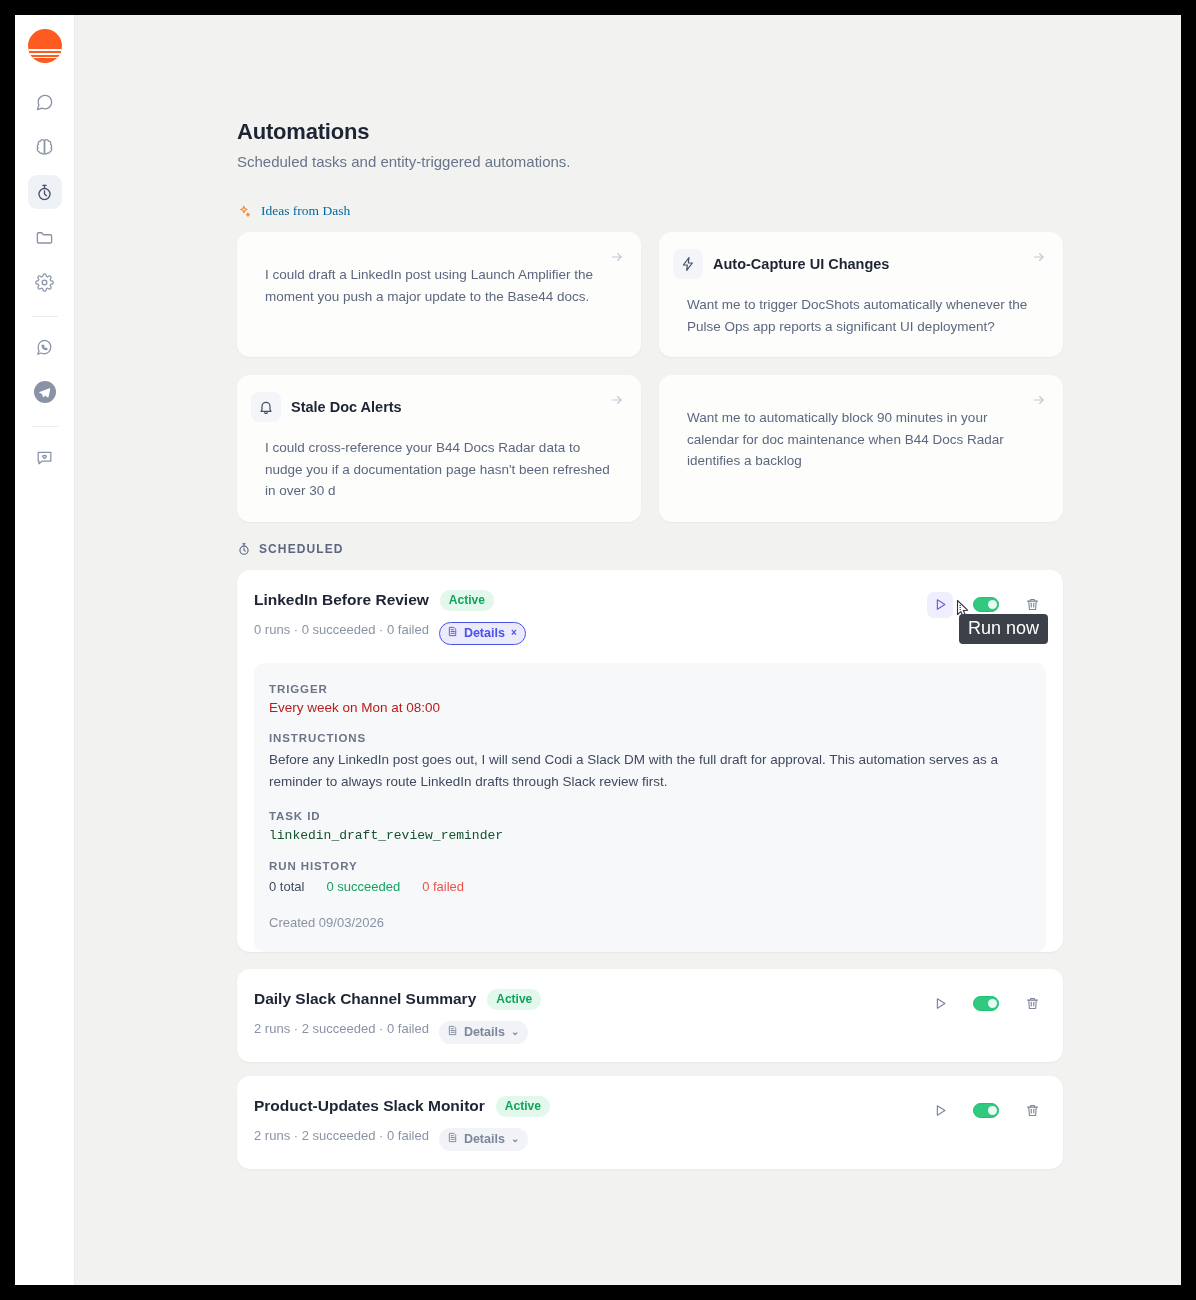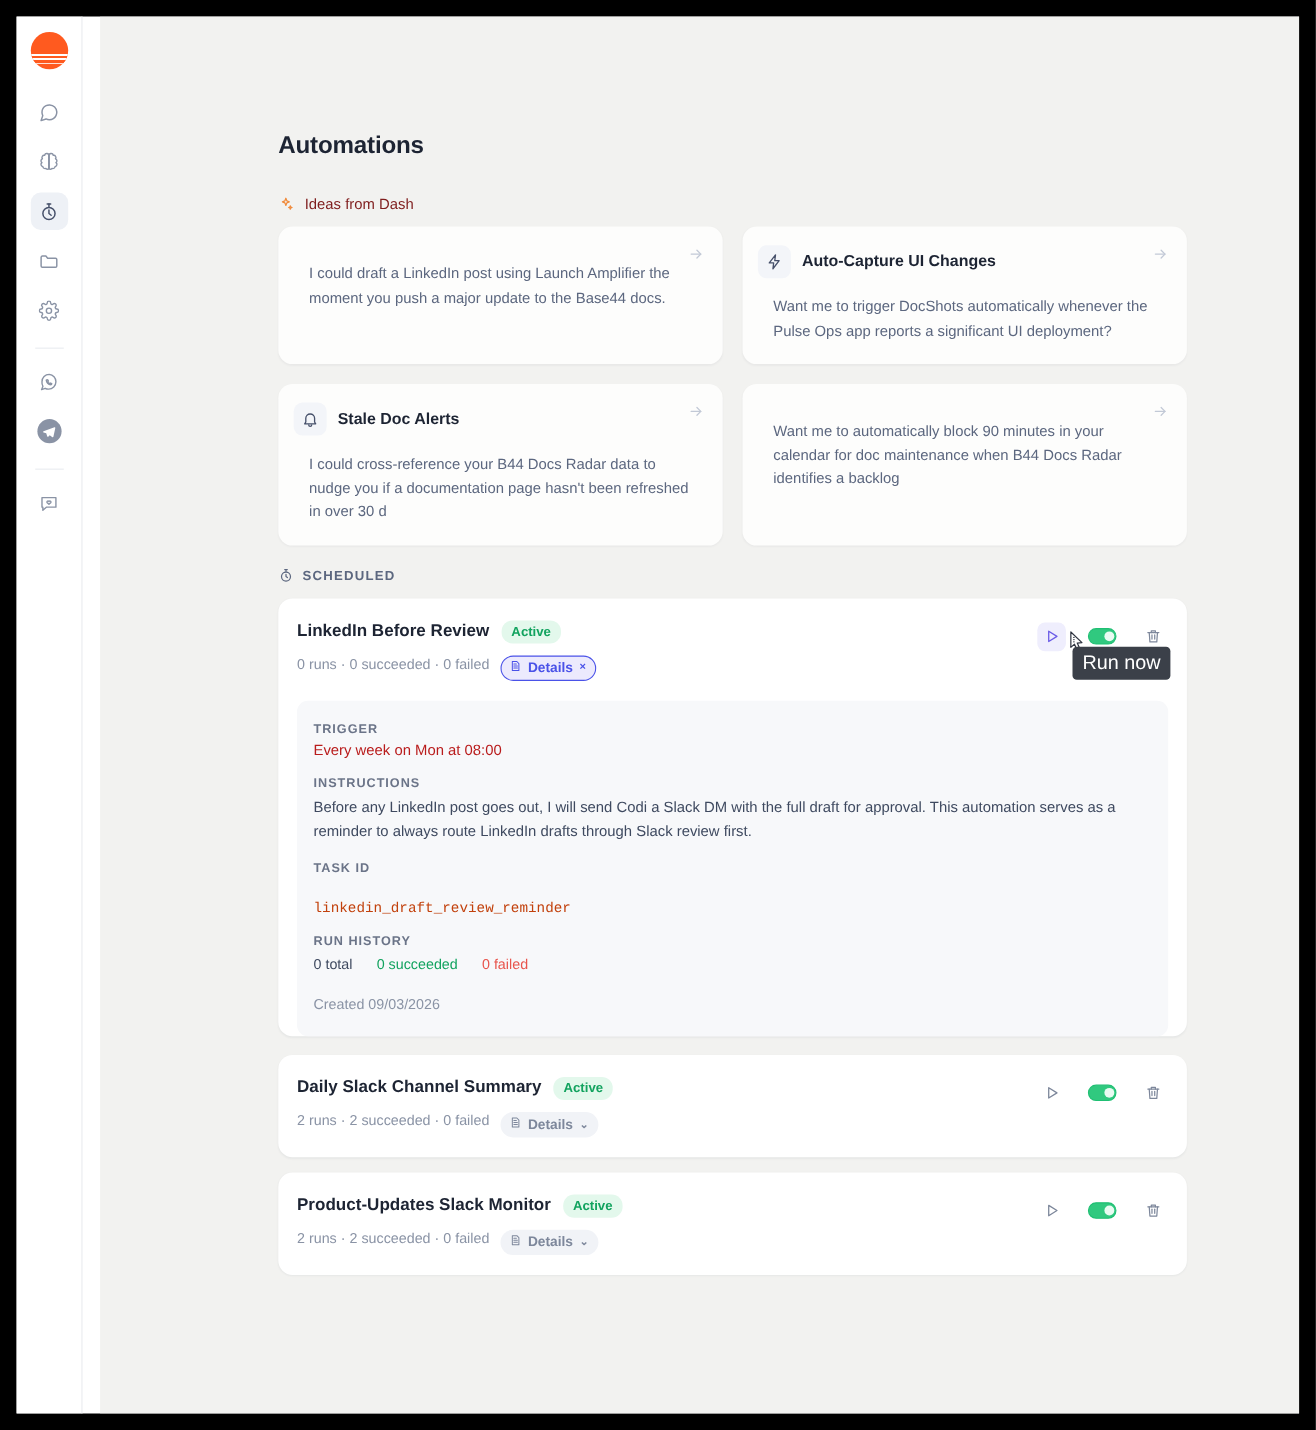--- a/index.html
+++ b/index.html
@@ -9,21 +9,20 @@
     font-family: "Liberation Sans", sans-serif;
     overflow: hidden;
   }
   .screen {
     position: absolute;
     left: 15px; top: 15px;
     width: 1166px; height: 1270px;
     background: #ffffff;
     display: flex;
     overflow: hidden;
-    gap: 16px;
   }
 
   
   .sidebar {
     width: 60px;
     background: #ffffff;
     border-right: 1px solid #e9ecef;
     display: flex;
     flex-direction: column;
     align-items: center;
@@ -84,21 +83,21 @@
   }
   .page-sub {
     font-size: 15px; color: #69748c; margin-top: 8px;
   }
 
   .section-head {
     display: flex; align-items: center; gap: 9px;
     margin-top: 33px;
   }
   .section-head .ideas-label {
-    font-size: 13.5px; color: #7f1d1d; font-weight: 500;
+    font-size: 13.5px; color: #0369a1; font-weight: 500; font-family: Liberation Serif, serif;
   }
   .sparkle { color: #f08b3c; display: flex; }
 
   
   .idea-grid {
     display: grid;
     grid-template-columns: 1fr 1fr;
     gap: 18px;
     margin-top: 13px;
   }
@@ -230,21 +229,21 @@
   .dvalue {
     font-size: 13.5px; color: #b91c1c; margin-top: 5px;
   }
   .dblock { margin-top: 17px; }
   .dblock:first-child { margin-top: 0; }
   .dinstr {
     font-size: 13.5px; color: #3f4a60; line-height: 1.62; margin-top: 5px;
   }
   .dmono {
     font-family: "Liberation Mono", monospace;
-    font-size: 13px; color: #c2410c; margin-top: 22px;
+    font-size: 13px; color: #14532d; margin-top: 6px;
   }
   .runrow {
     display: flex; gap: 22px; margin-top: 7px;
     font-size: 13px;
   }
   .r-total { color: #3f4a60; }
   .r-ok { color: #12a35f; }
   .r-fail { color: #e8544c; }
   .created {
     font-size: 13px; color: #8a93a5; margin-top: 21px;
@@ -333,20 +332,21 @@
           </svg>
       </span>
     </div>
   </div>
 
   <div class="main">
     <div class="content">
       <div class="inner">
 
         <div class="page-title">Automations</div>
+        <div class="page-sub">Scheduled tasks and entity-triggered automations.</div>
 
         <div class="section-head">
           <span class="sparkle">
             <svg width="15" height="15" viewBox="0 0 24 24" fill="none" stroke="currentColor" stroke-width="1.8" stroke-linecap="round" stroke-linejoin="round">
                 <path d="M11 3.5 12.4 7.3 16 8.8 12.4 10.3 11 14l-1.4-3.7L6 8.8l3.6-1.5z"></path>
                 <path d="M17.5 14.5l.7 1.8 1.8.7-1.8.7-.7 1.8-.7-1.8-1.8-.7 1.8-.7z"></path>
               </svg>
           </span>
           <span class="ideas-label">Ideas from Dash</span>
         </div>

